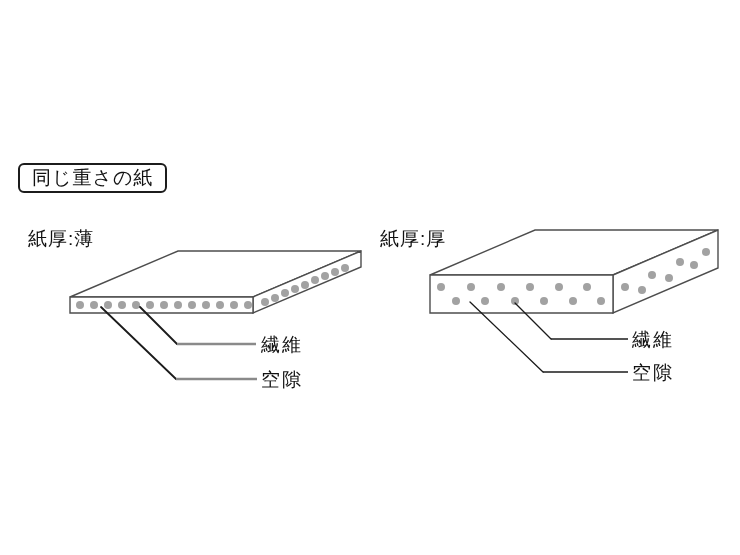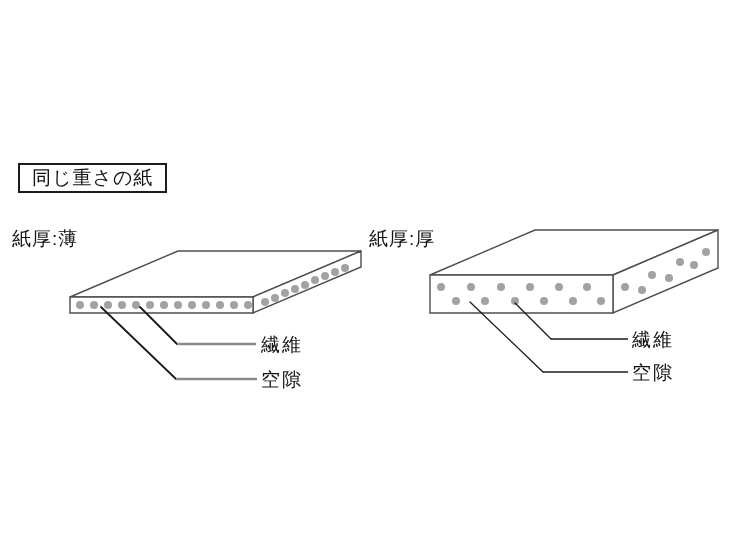--- a/index.html
+++ b/index.html
@@ -5,36 +5,36 @@
   html,body{margin:0;padding:0;background:#fff;}
   #stage{
     position:relative;
     width:740px;height:555px;
     background:#ffffff;
     overflow:hidden;
     font-family:"Liberation Sans", sans-serif;
     color:#111;
   }
   #fig-svg{position:absolute;left:0;top:0;}
-  .abs{position:absolute;white-space:nowrap;}
+  .abs{position:absolute;white-space:nowrap;border-radius:6px;}
   .title-box{
     left:18px;top:163px;
     height:30px;line-height:26px;
     padding:0 12px;
     border:2px solid #1c1c1c;
     font-size:19px;
     letter-spacing:1px;
     box-sizing:border-box;
   }
   .caption{
     font-size:19px;
     letter-spacing:1px;
   }
-  .caption.thin{left:12px;top:226px;}
-  .caption.thick{left:369px;top:226px;}
+  .caption.thin{left:28px;top:226px;}
+  .caption.thick{left:380px;top:226px;}
   .part-label{
     font-size:19px;
     letter-spacing:2px;
   }
   .lbl-fiber-thin{left:261px;top:332px;}
   .lbl-void-thin{left:261px;top:367px;}
   .lbl-fiber-thick{left:632px;top:327px;}
   .lbl-void-thick{left:632px;top:360px;}
 </style>
 </head>

